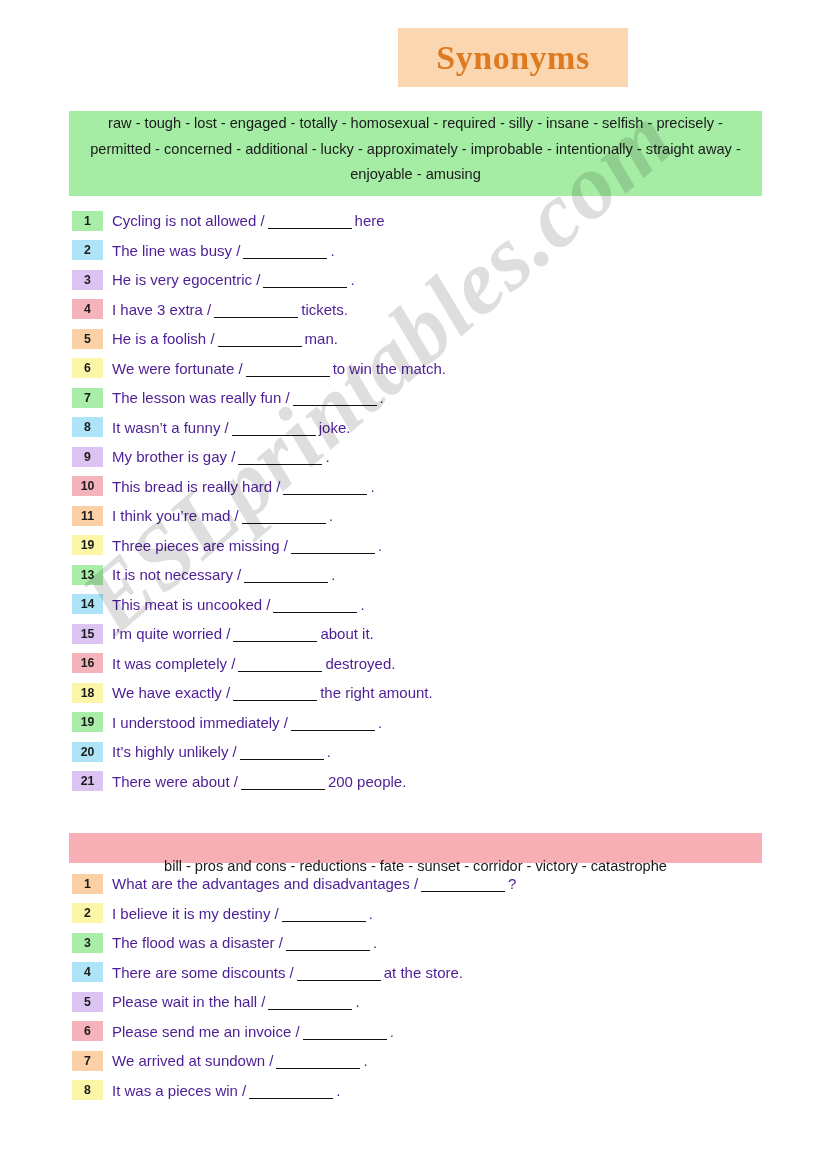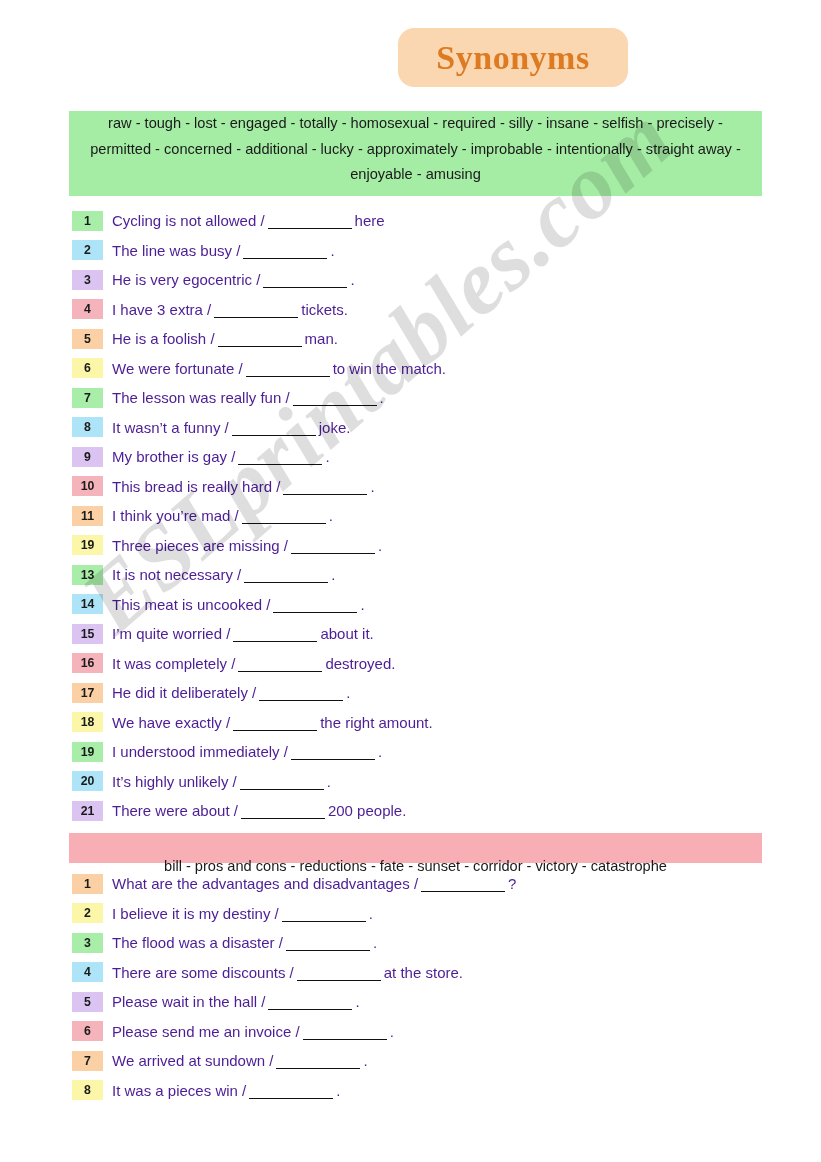--- a/index.html
+++ b/index.html
@@ -47,21 +47,20 @@
     position: absolute;
     left: 398px;
     top: 28px;
     width: 230px;
     height: 59px;
     background: #fad7b0;
     display: flex;
     align-items: center;
     justify-content: center;
     z-index: 2;
-    border-radius: 16px;
   }
   #title-box .title-text {
     font-family: "Liberation Serif", serif;
     font-weight: bold;
     font-size: 34px;
     color: #dd7b22;
     letter-spacing: 0.5px;
   }
 
   
@@ -208,24 +207,20 @@
     </div>
     <div class="exercise-row">
       <div class="row-number c-purple">15</div>
       <div class="row-text"><span>I’m quite worried /</span><span class="blank"></span><span>about it.</span></div>
     </div>
     <div class="exercise-row">
       <div class="row-number c-pink">16</div>
       <div class="row-text"><span>It was completely /</span><span class="blank"></span><span>destroyed.</span></div>
     </div>
     <div class="exercise-row">
-      <div class="row-number c-orange">17</div>
-      <div class="row-text"><span>He did it deliberately /</span><span class="blank"></span><span>.</span></div>
-    </div>
-    <div class="exercise-row">
       <div class="row-number c-yellow">18</div>
       <div class="row-text"><span>We have exactly /</span><span class="blank"></span><span>the right amount.</span></div>
     </div>
     <div class="exercise-row">
       <div class="row-number c-green">19</div>
       <div class="row-text"><span>I understood immediately /</span><span class="blank"></span><span>.</span></div>
     </div>
     <div class="exercise-row">
       <div class="row-number c-blue">20</div>
       <div class="row-text"><span>It’s highly unlikely /</span><span class="blank"></span><span>.</span></div>

